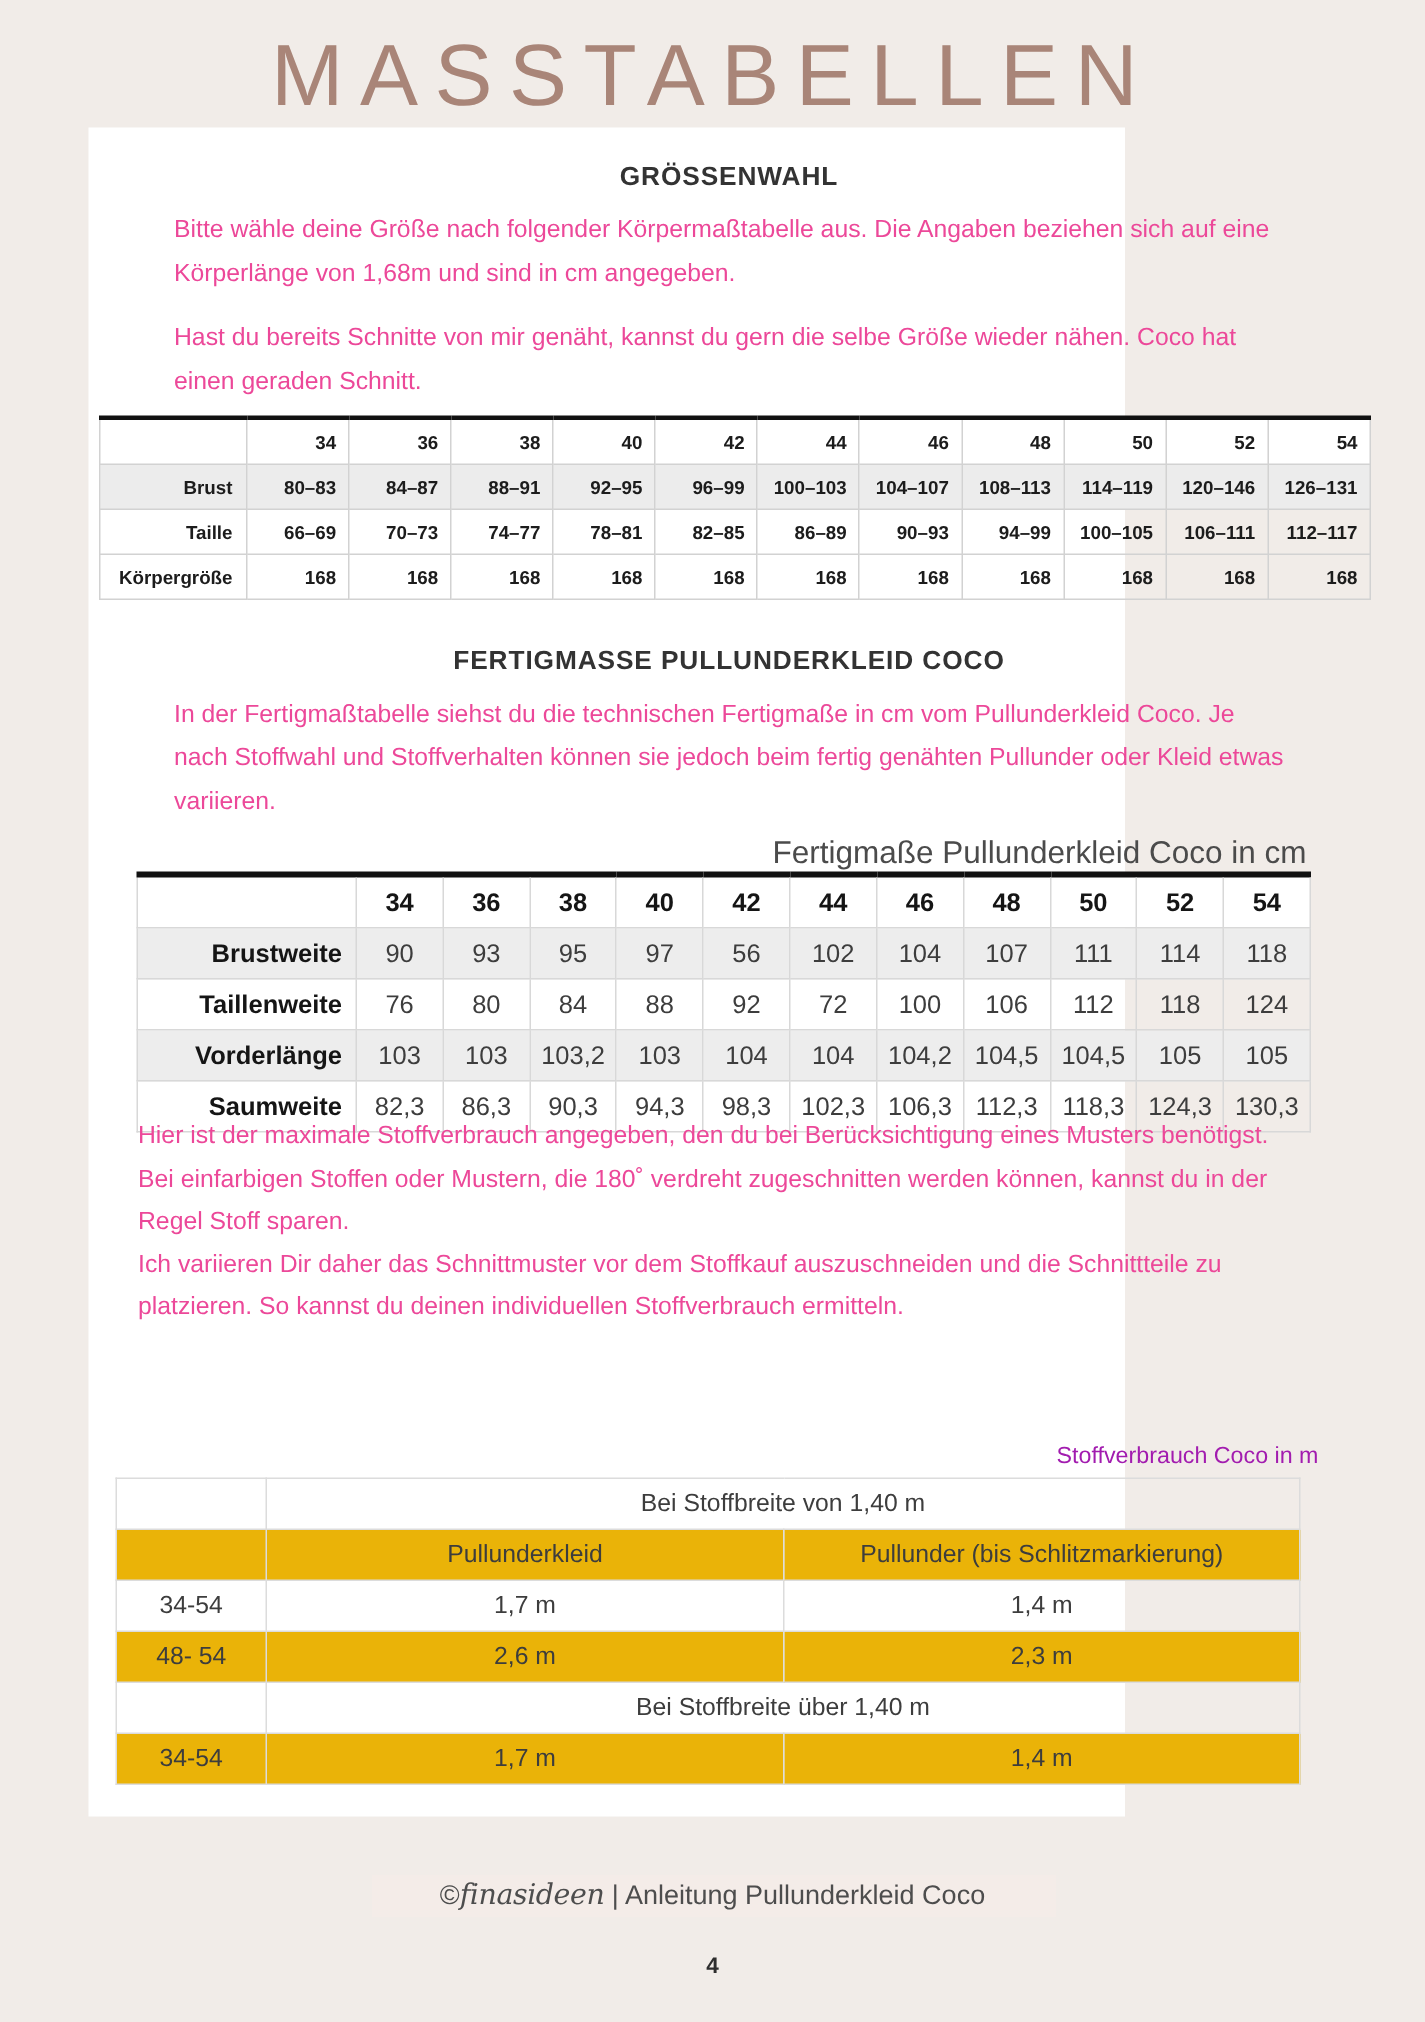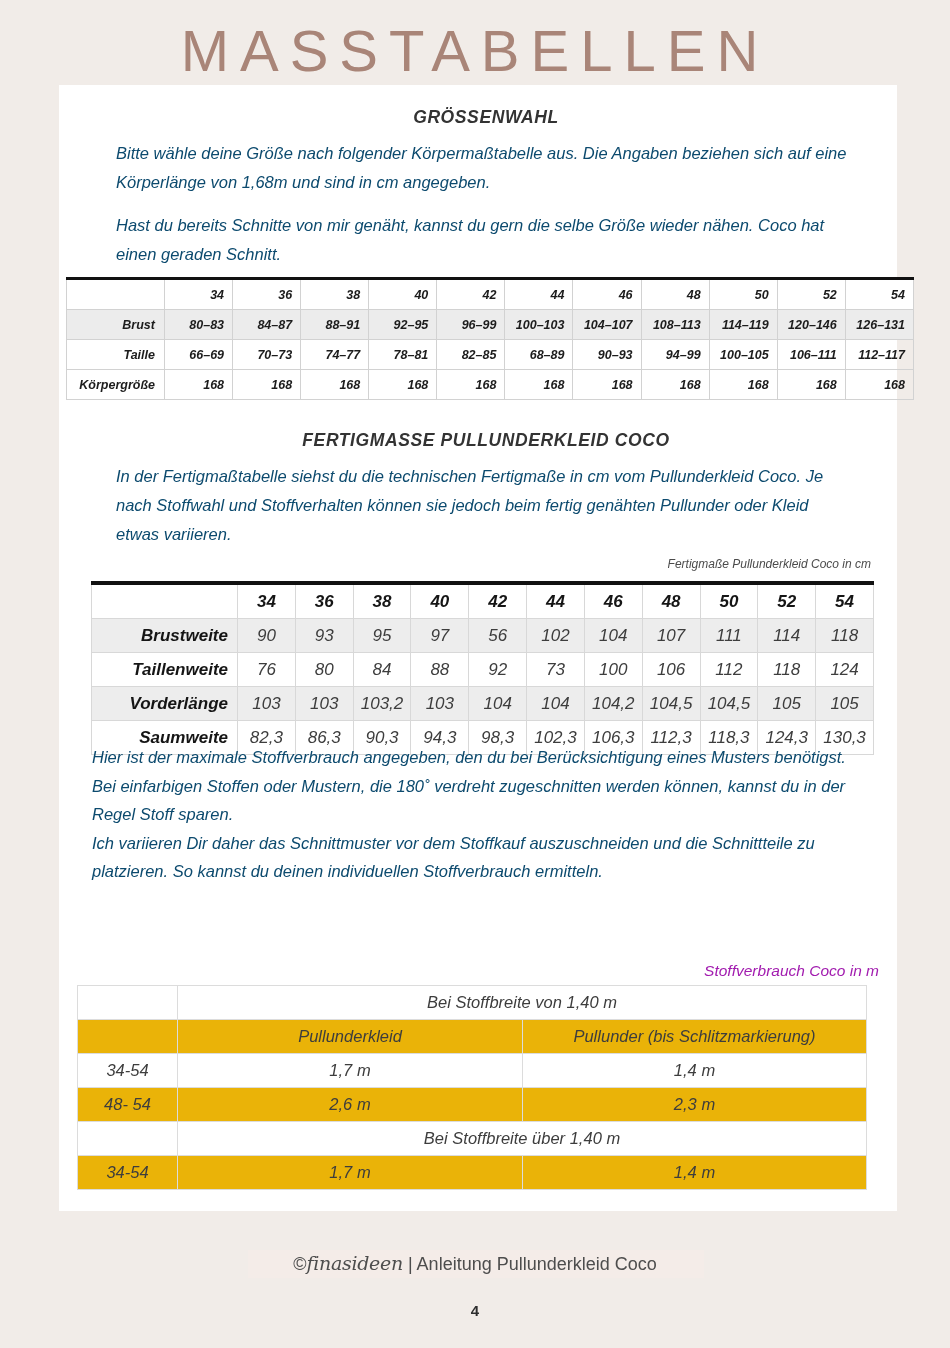--- a/index.html
+++ b/index.html
@@ -30,39 +30,38 @@
     color: #a98578;
     line-height: 66px;
     white-space: nowrap;
   }
 
   
   .sheet {
     position: absolute;
     top: 85px;
     left: 59px;
-    width: 838px;
+    width: 691px;
     height: 1126px;
     background: #ffffff;
-    font-style: italic;
   }
 
   
   .section-heading {
     text-align: center;
     font-size: 17.5px;
     font-weight: bold;
     letter-spacing: 0.6px;
     color: #333333;
   }
 
   .body-text {
     font-size: 16.5px;
     line-height: 29px;
-    color: #0c4a6e;
+    color: #ec4899;
   }
   .body-text p {
     margin: 0 0 14px 0;
   }
   .body-text p:last-child { margin-bottom: 0; }
 
   .block-1 {
     position: absolute;
     top: 22px;
     left: 57px;
@@ -99,21 +98,21 @@
   table.meas td.rowlabel { text-align: right; padding-right: 9px; }
   table.meas col.c0 { width: 98px; }
 
   
   .tbl2-caption {
     position: absolute;
     top: 472px;
     left: 0;
     width: 812px;
     text-align: right;
-    font-size: 12px;
+    font-size: 21px;
     color: #4b4b4b;
   }
   .tbl2-wrap {
     position: absolute;
     top: 496px;
     left: 32px;
     width: 783px;
   }
   table.fert {
     border-collapse: collapse;
@@ -282,21 +281,21 @@
           <td>120–146</td>
           <td>126–131</td>
         </tr>
         <tr>
           <td class="rowlabel">Taille</td>
           <td>66–69</td>
           <td>70–73</td>
           <td>74–77</td>
           <td>78–81</td>
           <td>82–85</td>
-          <td>68–89</td>
+          <td>86–89</td>
           <td>90–93</td>
           <td>94–99</td>
           <td>100–105</td>
           <td>106–111</td>
           <td>112–117</td>
         </tr>
         <tr>
           <td class="rowlabel">Körpergröße</td>
           <td>168</td>
           <td>168</td>
@@ -367,21 +366,21 @@
           <td>114</td>
           <td>118</td>
         </tr>
         <tr>
           <td class="rowlabel">Taillenweite</td>
           <td>76</td>
           <td>80</td>
           <td>84</td>
           <td>88</td>
           <td>92</td>
-          <td>73</td>
+          <td>72</td>
           <td>100</td>
           <td>106</td>
           <td>112</td>
           <td>118</td>
           <td>124</td>
         </tr>
         <tr class="shaded">
           <td class="rowlabel">Vorderlänge</td>
           <td>103</td>
           <td>103</td>

